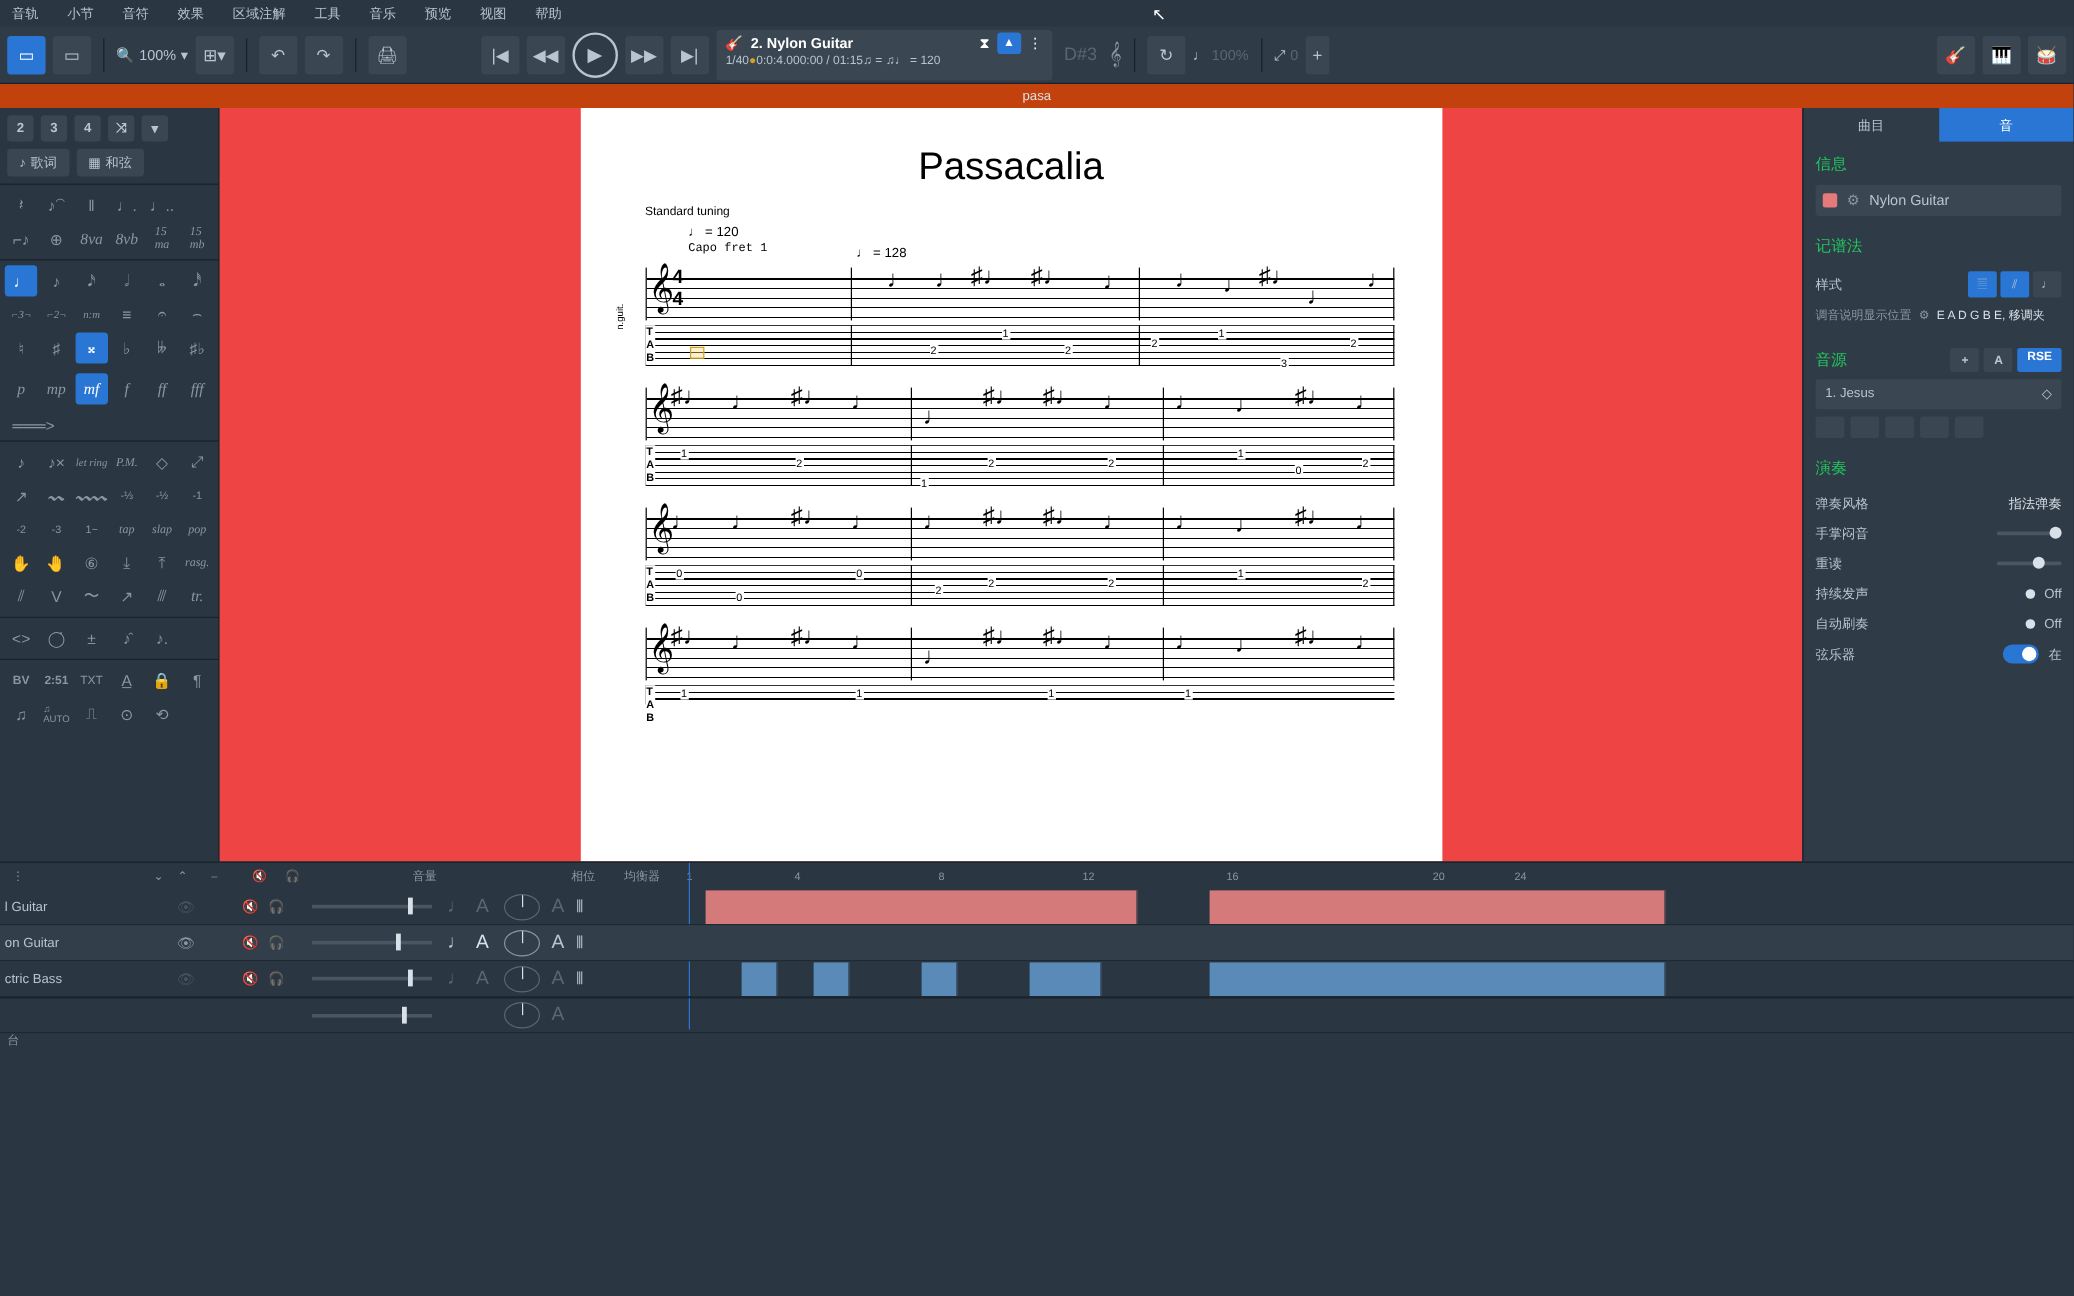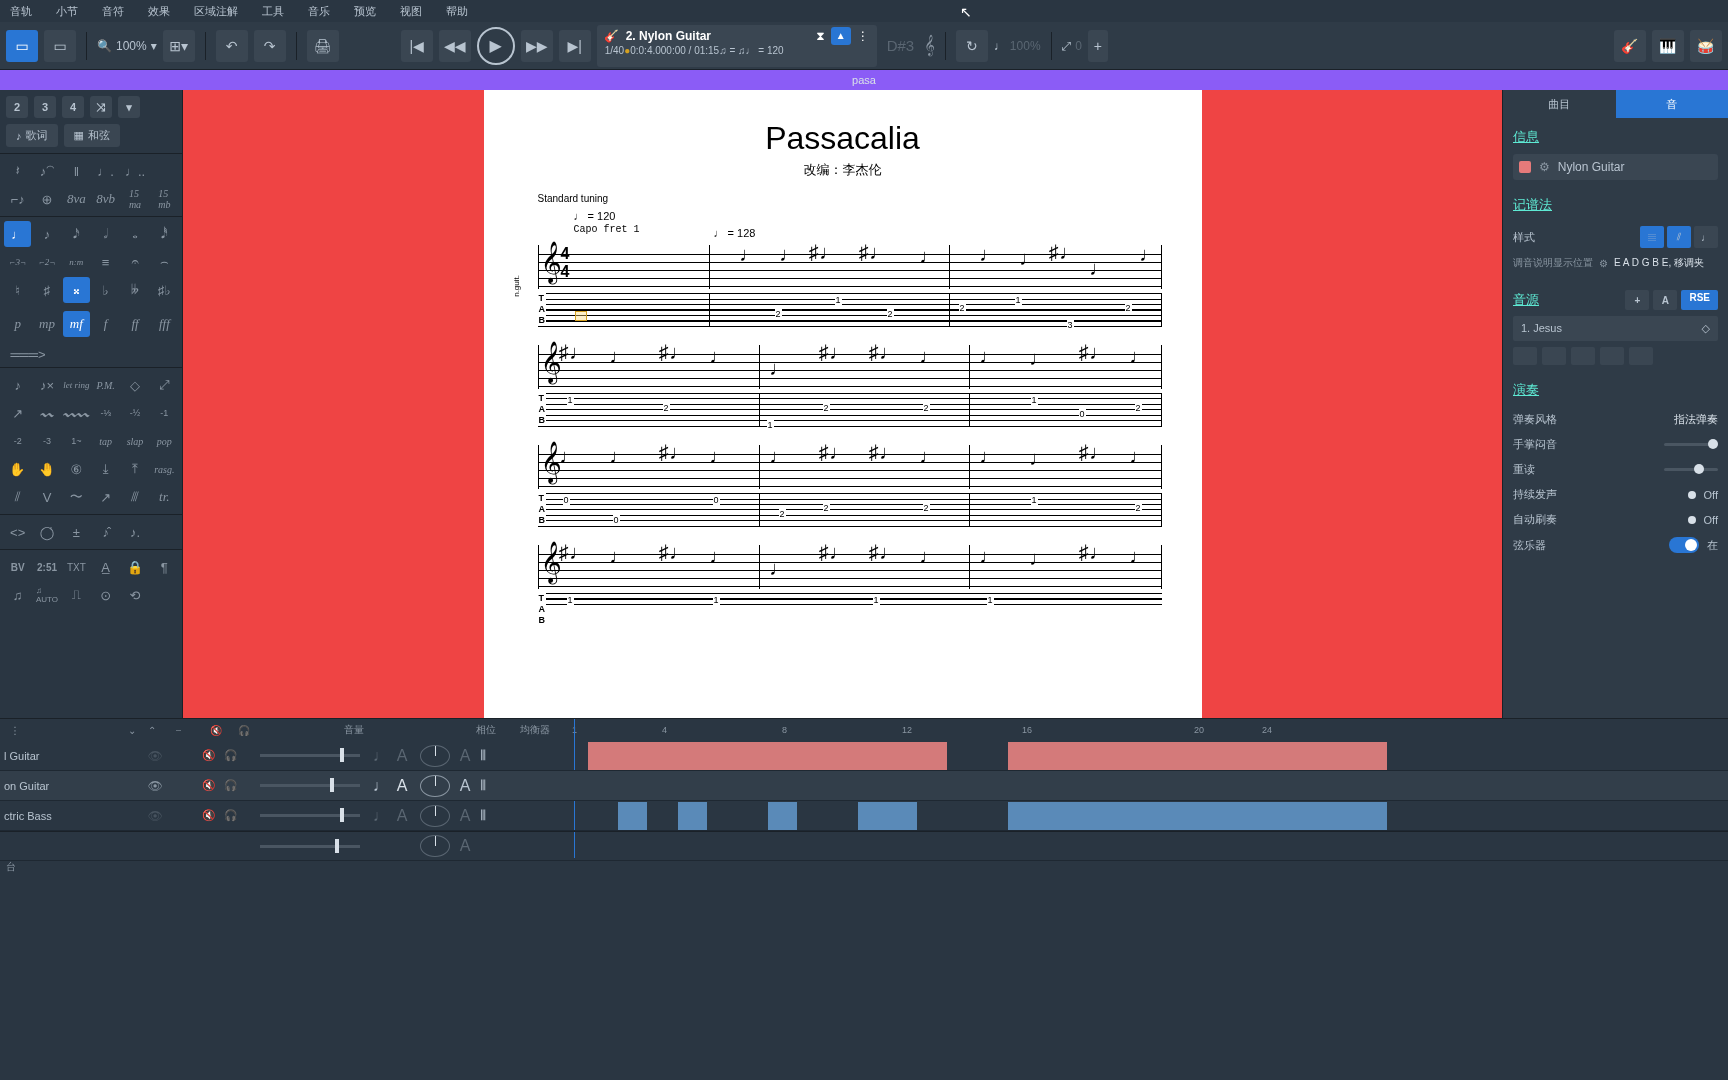--- a/index.html
+++ b/index.html
@@ -16,21 +16,21 @@
 .tb-sep { width: 1px; height: 28px; background: #1a2128; margin: 0 4px; }
 .zoom { display: flex; align-items: center; gap: 4px; font-size: 12px; }
 .play-big { width: 38px; height: 38px; border: 2px solid #b8c4d0; border-radius: 50%; display: flex; align-items: center; justify-content: center; }
 
 
 .track-box { background: #3a4652; height: 42px; min-width: 280px; display: flex; flex-direction: column; padding: 2px 8px; font-size: 11px; border-radius: 3px; }
 .track-row1 { display: flex; align-items: center; gap: 6px; font-size: 12px; color: #fff; }
 .track-row2 { display: flex; font-size: 10px; color: #b8c4d0; }
 
 
-.tabbar { height: 20px; background: #8b5cf6; display: flex; align-items: center; justify-content: center; font-size: 11px; color: #d8e0e8; }
+.tabbar { height: 20px; background: #c2410c; display: flex; align-items: center; justify-content: center; font-size: 11px; color: #d8e0e8; }
 
 
 .main { display: flex; height: 628px; }
 
 
 .lpanel { width: 183px; background: #2a3642; display: flex; flex-direction: column; border-right: 1px solid #1a2128; }
 .voice-row { display: flex; gap: 6px; padding: 6px; align-items: center; }
 .voice-btn { width: 22px; height: 22px; background: #3a4652; border-radius: 3px; display: flex; align-items: center; justify-content: center; font-size: 11px; font-weight: bold; }
 .lyric-row { display: flex; gap: 6px; padding: 0 6px 6px; }
 .lyric-btn { padding: 4px 10px; background: #3a4652; border-radius: 3px; font-size: 11px; display: flex; align-items: center; gap: 4px; }
@@ -57,21 +57,21 @@
 .tabnum { position: absolute; font-size: 9px; background: #fff; padding: 0 1px; }
 .cursor-box { position: absolute; width: 12px; height: 10px; border: 1.5px solid #d4a020; background: rgba(255,220,120,0.4); }
 .vlabel { position: absolute; left: -12px; top: 30px; writing-mode: vertical-rl; font-size: 8px; transform: rotate(180deg); }
 
 
 .rpanel { width: 226px; background: #2f3b47; border-left: 1px solid #1a2128; font-size: 12px; }
 .rtabs { display: flex; height: 28px; }
 .rtab { flex: 1; display: flex; align-items: center; justify-content: center; font-size: 11px; }
 .rtab.active { background: #2976d4; color: #fff; }
 .rsection { padding: 10px 10px 6px; }
-.rsection-title { font-size: 13px; color: #5eead4; margin-bottom: 8px; text-decoration: underline; }
+.rsection-title { font-size: 13px; color: #22c55e; margin-bottom: 8px; }
 .track-chip { display: flex; align-items: center; gap: 8px; background: #3a4652; padding: 6px; border-radius: 3px; }
 .color-sq { width: 12px; height: 12px; background: #e67a7a; border-radius: 2px; }
 .style-row { display: flex; align-items: center; justify-content: space-between; padding: 4px 0; font-size: 11px; }
 .style-btns { display: flex; gap: 3px; }
 .style-btn { width: 24px; height: 22px; background: #3a4652; border-radius: 2px; display: flex; align-items: center; justify-content: center; font-size: 10px; }
 .style-btn.active { background: #2976d4; }
 .tuning-row { display: flex; align-items: center; gap: 6px; font-size: 10px; color: #8a96a2; padding: 4px 0; }
 .sound-hdr { display: flex; justify-content: space-between; align-items: center; }
 .sound-ctrl { display: flex; gap: 4px; }
 .sound-btn { width: 24px; height: 20px; background: #3a4652; border-radius: 2px; display: flex; align-items: center; justify-content: center; font-size: 10px; font-weight: bold; }
@@ -300,21 +300,20 @@
       <div class="tool-cell" style="font-size:8px">♫<br>AUTO</div>
       <div class="tool-cell">⎍</div>
       <div class="tool-cell">⊙</div>
       <div class="tool-cell">⟲</div>
     </div>
   </div>
 
   <div class="score-wrap">
     <div class="page">
       <div class="title">Passacalia</div>
-      <div class="subtitle">改编：李杰伦</div>
       <div class="tuning">Standard tuning</div>
       <div class="tempo">♩ = 120</div>
       <div class="capo">Capo fret 1</div>
 
       <div class="system">
         <span class="vlabel">n.guit.</span>
         <div style="position:absolute;left:190px;top:-18px;font-size:11px">♩ = 128</div>
         <div class="staff">
           <span class="clef">𝄞</span>
           <div class="timesig"><span>4</span><br><span>4</span></div>

